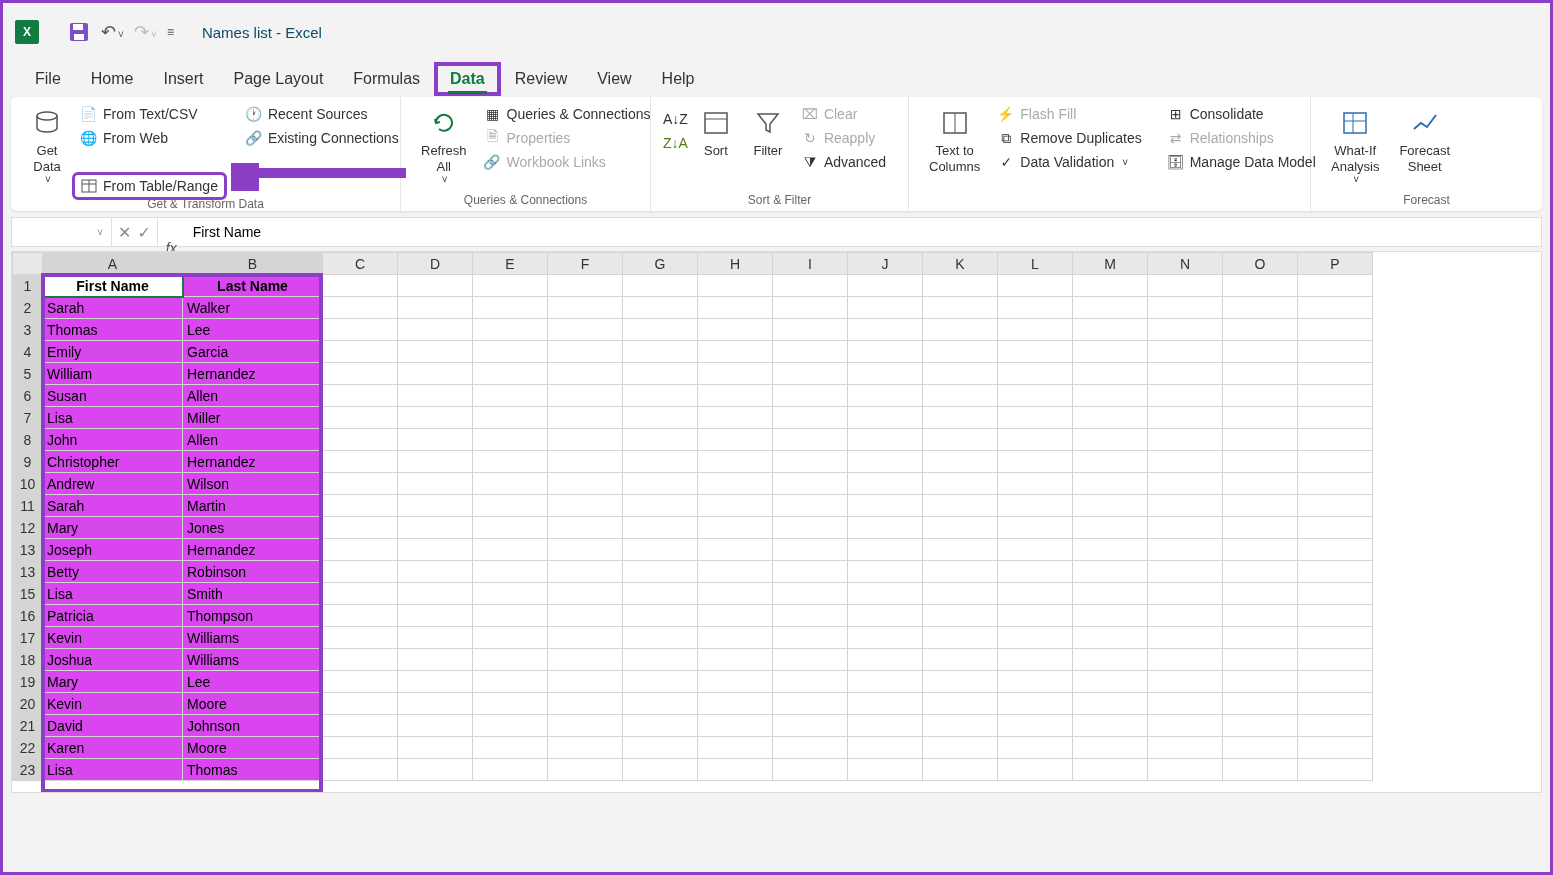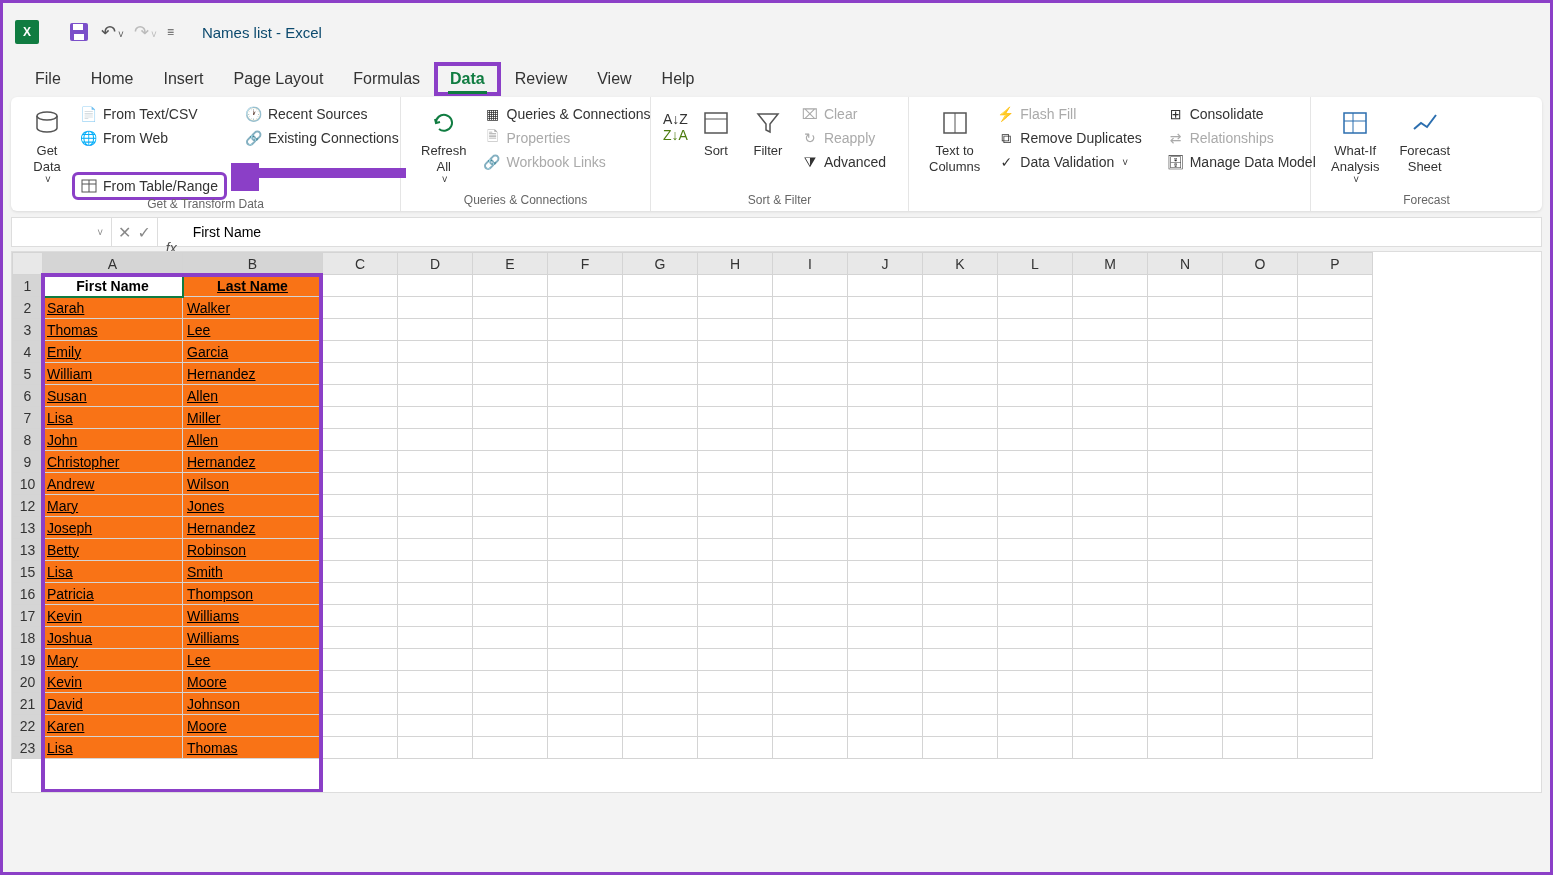--- a/index.html
+++ b/index.html
@@ -43,21 +43,21 @@
 .grid { border-collapse: collapse; table-layout: fixed; }
 .grid th, .grid td { border: 1px solid #d4d4d4; font-size: 14px; height: 22px; padding: 0; }
 .grid .colhead { background: #e8e8e8; text-align: center; font-weight: normal; width: 75px; color: #333; }
 .grid .rowhead { background: #e8e8e8; text-align: center; font-weight: normal; width: 30px; color: #333; }
 .grid .colhead.wide { width: 140px; }
 .grid .colhead.sel { background: #d5d5d5; }
 .grid .rowhead.sel { background: #d5d5d5; }
 .grid .corner { background: #e8e8e8; width: 30px; }
 .grid td.cell { padding: 0 4px; text-align: left; }
 .grid td.hdr { font-weight: bold; text-align: center; background: #ececec; }
-.grid td.selcell { background: #f97316; text-decoration: underline; }
+.grid td.selcell { background: #d946ef; }
 .grid td.activecell { background: #fff; outline: 2px solid #107c41; outline-offset: -1px; }
 
 .arrow-annotation { position: absolute; pointer-events: none; }
 .sel-outline { position: absolute; border: 4px solid #8b3fc7; pointer-events: none; }
 </style>
 </head>
 <body>
 
 <div class="titlebar">
   <div class="excel-icon">X</div>
@@ -170,21 +170,21 @@
             <span class="sico">🔗</span>
             <span>Workbook Links</span>
           </div>
       </div>
     </div>
     <div class="ribgroup-label">Queries &amp; Connections</div>
   </div>
 
   <div class="ribgroup" style="width:258px">
     <div class="ribgroup-content">
-      <div class="small-list" style="justify-content:space-between;gap:0;padding-top:8px">
+      <div class="small-list" style="justify-content:space-between;gap:8px;padding-top:8px">
         <span style="font-size:14px;color:#333;cursor:pointer">A↓Z</span>
         <span style="font-size:14px;color:#4d7c0f;cursor:pointer">Z↓A</span>
       </div>
       <div class="big-btn">
           <span class="ico">
             <svg width="28" height="28" viewBox="0 0 28 28">
               <rect x="3" y="4" width="22" height="20" fill="none" stroke="#555" stroke-width="1.5"></rect>
               <line x1="3" y1="10" x2="25" y2="10" stroke="#555"></line>
             </svg>
           </span>
@@ -507,20 +507,39 @@
           <td class="cell"></td>
           <td class="cell"></td>
           <td class="cell"></td>
           <td class="cell"></td>
           <td class="cell"></td>
           <td class="cell"></td>
           <td class="cell"></td>
           <td class="cell"></td>
         </tr>
         <tr>
+          <th class="rowhead sel">11</th>
+          <td class="cell selcell">Sarah</td>
+          <td class="cell selcell">Martin</td>
+          <td class="cell"></td>
+          <td class="cell"></td>
+          <td class="cell"></td>
+          <td class="cell"></td>
+          <td class="cell"></td>
+          <td class="cell"></td>
+          <td class="cell"></td>
+          <td class="cell"></td>
+          <td class="cell"></td>
+          <td class="cell"></td>
+          <td class="cell"></td>
+          <td class="cell"></td>
+          <td class="cell"></td>
+          <td class="cell"></td>
+        </tr>
+        <tr>
           <th class="rowhead sel">12</th>
           <td class="cell selcell">Mary</td>
           <td class="cell selcell">Jones</td>
           <td class="cell"></td>
           <td class="cell"></td>
           <td class="cell"></td>
           <td class="cell"></td>
           <td class="cell"></td>
           <td class="cell"></td>
           <td class="cell"></td>

